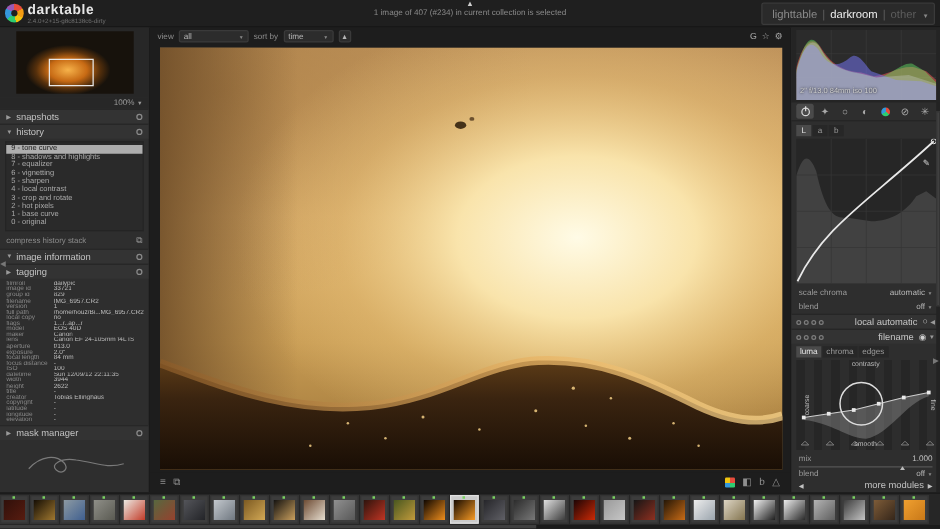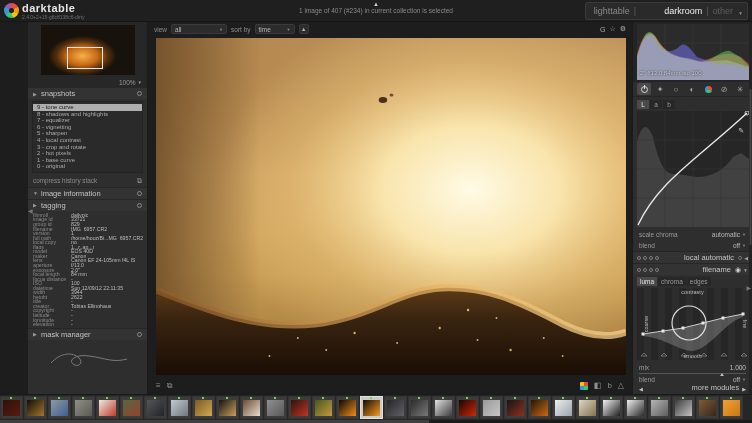--- a/index.html
+++ b/index.html
@@ -13,26 +13,26 @@
   .logo-icon { width:15px; height:15px; border-radius:50%;
     background:conic-gradient(#e74c3c 0 60deg,#f39c12 60deg 120deg,#f1c40f 120deg 170deg,#2ecc71 170deg 230deg,#3498db 230deg 300deg,#9b59b6 300deg 360deg);
     position:relative; margin-top:2px;}
   .logo-icon:after{content:"";position:absolute;left:5px;top:5px;width:5px;height:5px;border-radius:50%;background:#1f1f1f;}
   .logo-text { color:#e6e6e6; font-weight:bold; font-size:11px; line-height:11px; letter-spacing:.5px; margin-top:2px;}
   .logo-ver { color:#6f6f6f; font-size:5px; }
   .top-status { position:absolute; left:0; right:0; top:7px; text-align:center; font-size:6.5px; color:#8a8a8a; }
   .top-expander { position:absolute; left:50%; top:1px; transform:translateX(-50%); color:#cfcfcf; font-size:6px; line-height:6px; cursor:pointer;}
   .view-switch { position:absolute; right:4px; top:2px; background:#2a2a2a; border:1px solid #3a3a3a; border-radius:2px; height:18px; display:flex; align-items:center; padding:0 14px 0 8px; font-size:9px; gap:4px;}
   .view-switch .inactive { color:#8a8a8a; }
-  .view-switch .active { color:#efefef;margin-left:24px; }
+  .view-switch .active { color:#efefef; }
   .view-switch .dim { color:#5d5d5d; }
   .view-switch .dd { position:absolute; right:4px; top:7px; font-size:5px; color:#888; }
 
   
-  .mainrow { flex:1 1 auto; display:flex; min-height:0;padding-left:28px; }
+  .mainrow { flex:1 1 auto; display:flex; min-height:0; }
   .panel { width:120px; background:#2e2e2e; flex:0 0 120px; position:relative; font-size:7px; overflow:hidden;}
   .panel-left { border-right:1px solid #1a1a1a;}
   .panel-right { border-left:1px solid #1a1a1a;}
 
   .sec-head { display:flex; align-items:center; height:12px; padding:0 5px; background:#333333; border-top:1px solid #272727; color:#c2c2c2; font-size:7.5px; gap:3px; cursor:pointer;}
   .sec-head .arrow { font-size:5px; color:#9a9a9a; width:5px;}
   .sec-head .spacer { flex:1; }
   .reset-dot { width:5px; height:5px; border:1px solid #8a8a8a; border-radius:50%; }
 
   
@@ -175,20 +175,26 @@
         <span class="dd">▼</span>
       </div>
 
       <div class="sec-head">
         <span class="arrow">▶</span>
         <span>snapshots</span>
         <span class="spacer"></span>
           <span class="reset-dot"></span>
       </div>
 
+      <div class="sec-head">
+        <span class="arrow">▼</span>
+        <span>history</span>
+        <span class="spacer"></span>
+          <span class="reset-dot"></span>
+      </div>
       <div class="hist-list">
 
       <div class="hist-item selected">9 - tone curve</div>
           <div class="hist-item">8 - shadows and highlights</div>
           <div class="hist-item">7 - equalizer</div>
           <div class="hist-item">6 - vignetting</div>
           <div class="hist-item">5 - sharpen</div>
           <div class="hist-item">4 - local contrast</div>
           <div class="hist-item">3 - crop and rotate</div>
           <div class="hist-item">2 - hot pixels</div>

